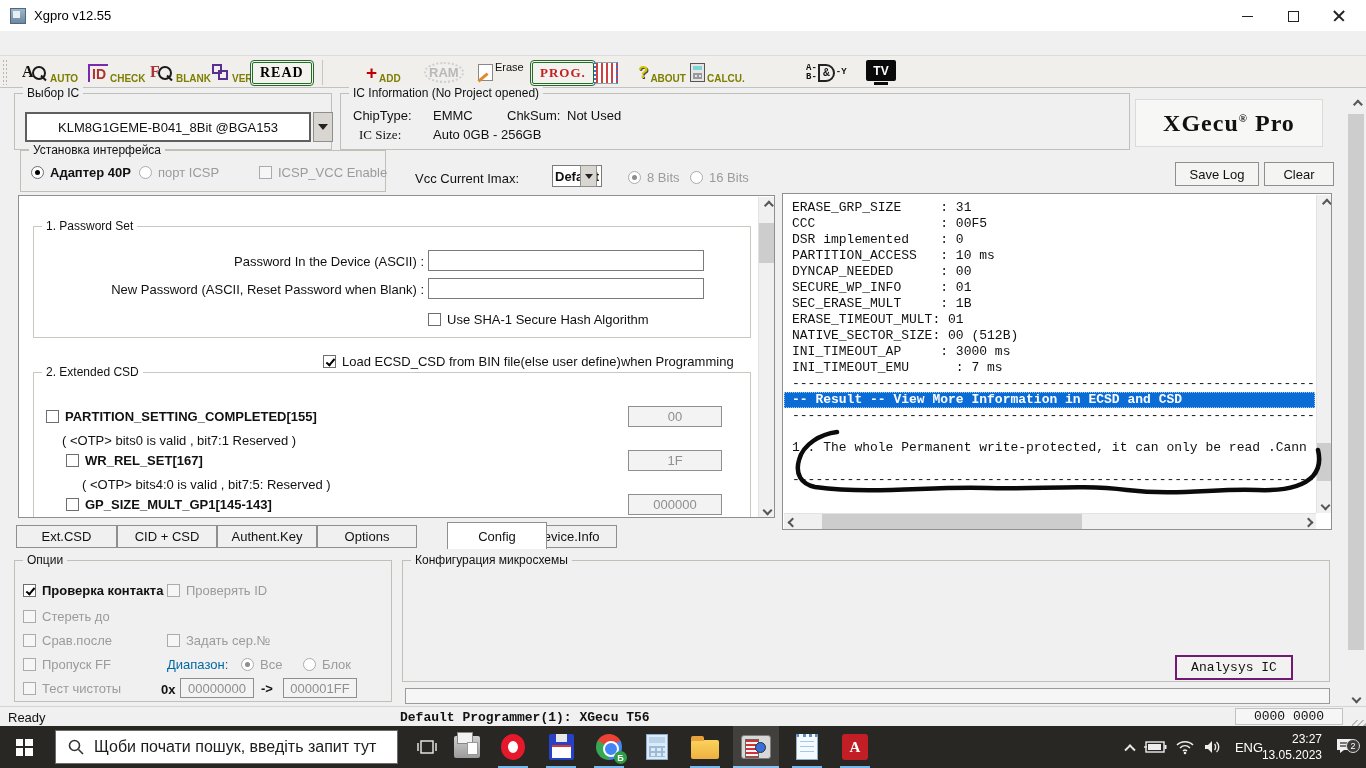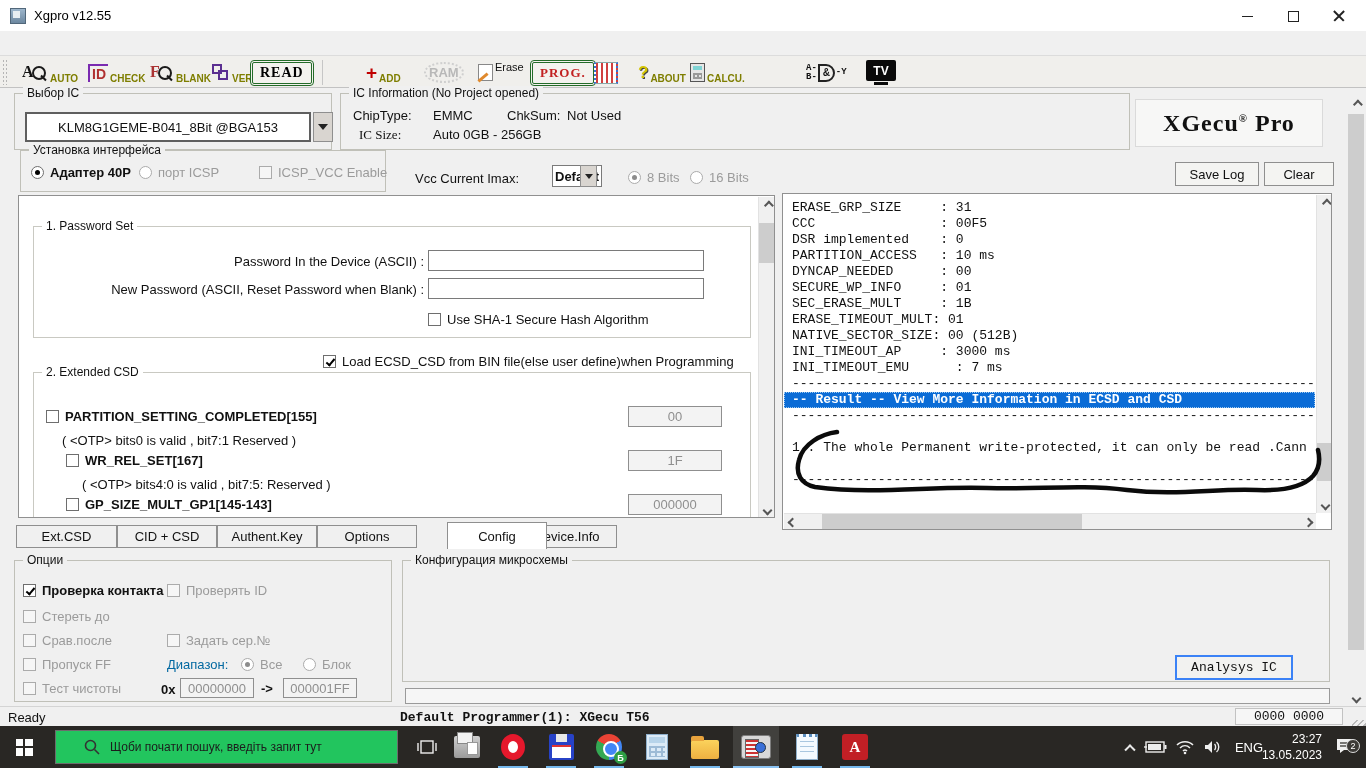--- a/index.html
+++ b/index.html
@@ -96,22 +96,22 @@
   .statusbar { position:absolute; left:0; top:706px; width:1366px; height:28px; background:#f0f0f0;
     border-top:1px solid #d4d4d4; }
   .grip-corner { position:absolute; right:0; bottom:0; width:14px; height:14px;
     background:repeating-linear-gradient(135deg, transparent 0 3px, #b9b9b9 3px 4.5px); }
 
   
   .taskbar { position:absolute; left:0; top:726px; width:1366px; height:42px; background:#292724; color:#eee; }
   .startbtn { position:absolute; left:0; top:0; width:48px; height:42px; display:flex; align-items:center; justify-content:center; }
   .winlogo { width:17px; height:17px; display:grid; grid-template-columns:1fr 1fr; grid-template-rows:1fr 1fr; gap:2px; }
   .winlogo i { background:#fdfdfd; display:block; }
-  .searchbox { position:absolute; left:55px; top:4px; width:343px; height:34px; background:#22c55e;
-    border:1px solid #6c6c6c; display:flex; align-items:center; gap:10px; padding-left:28px; color:#1c1c1c; font-size:12px; }
+  .searchbox { position:absolute; left:55px; top:4px; width:343px; height:34px; background:#ffffff;
+    border:1px solid #6c6c6c; display:flex; align-items:center; gap:10px; padding-left:12px; color:#1c1c1c; font-size:16px; }
   .tbslot { position:absolute; top:0; width:46px; height:42px; display:flex; align-items:center; justify-content:center; }
   .tbslot.active { background:#41403d; }
   .runline { position:absolute; bottom:0; left:8px; right:8px; height:2px; background:#76b9ed; }
   .tbslot.active .runline { left:0; right:0; background:#8ac2f2; }
   .operaico { width:24px; height:26px; border:7px solid #e5182c; border-radius:50%; background:#fff; }
   .floppyico { width:25px; height:26px; background:#2742c7; border-radius:2px; position:relative; }
   .floppyico::before { content:""; position:absolute; left:7px; top:0; width:11px; height:8px; background:#e8e8e8; }
   .floppyico::after { content:""; position:absolute; left:3px; bottom:2px; width:19px; height:11px; background:#fff;
     border-top:2px solid #d33; }
   .chromeico { width:26px; height:26px; border-radius:50%; position:relative;
@@ -481,21 +481,21 @@
         <span>00000000</span>
       </div>
       <span class="abs" style="left:246px;top:120px;font-weight:bold;">-&gt;</span>
       <div class="valbox" style="left:268px;top:117px;width:74px;height:20px;">
         <span>000001FF</span>
       </div>
     </div>
 
     <div class="groupbox" style="left:402px;top:472px;width:928px;height:122px;">
       <span class="gb-label">Конфигурация микросхемы</span>
-      <div class="btn mono" style="left:772px;top:94px;width:118px;height:25px;border:2px solid #3b82f6;background:#f2f2f0;">
+      <div class="btn mono" style="left:772px;top:94px;width:118px;height:25px;border:2px solid #701a75;background:#f2f2f0;">
         <span>Analysys IC</span>
       </div>
     </div>
 
     <div class="abs" style="left:405px;top:600px;width:925px;height:16px;background:#f6f6f6;border:1px solid #9a9a9a;"></div>
 
     <div class="sbar" style="left:1348px;top:8px;width:16px;height:610px;">
       <div class="sbtn" style="top:0;">
           <span class="chev up"></span>
         </div>

